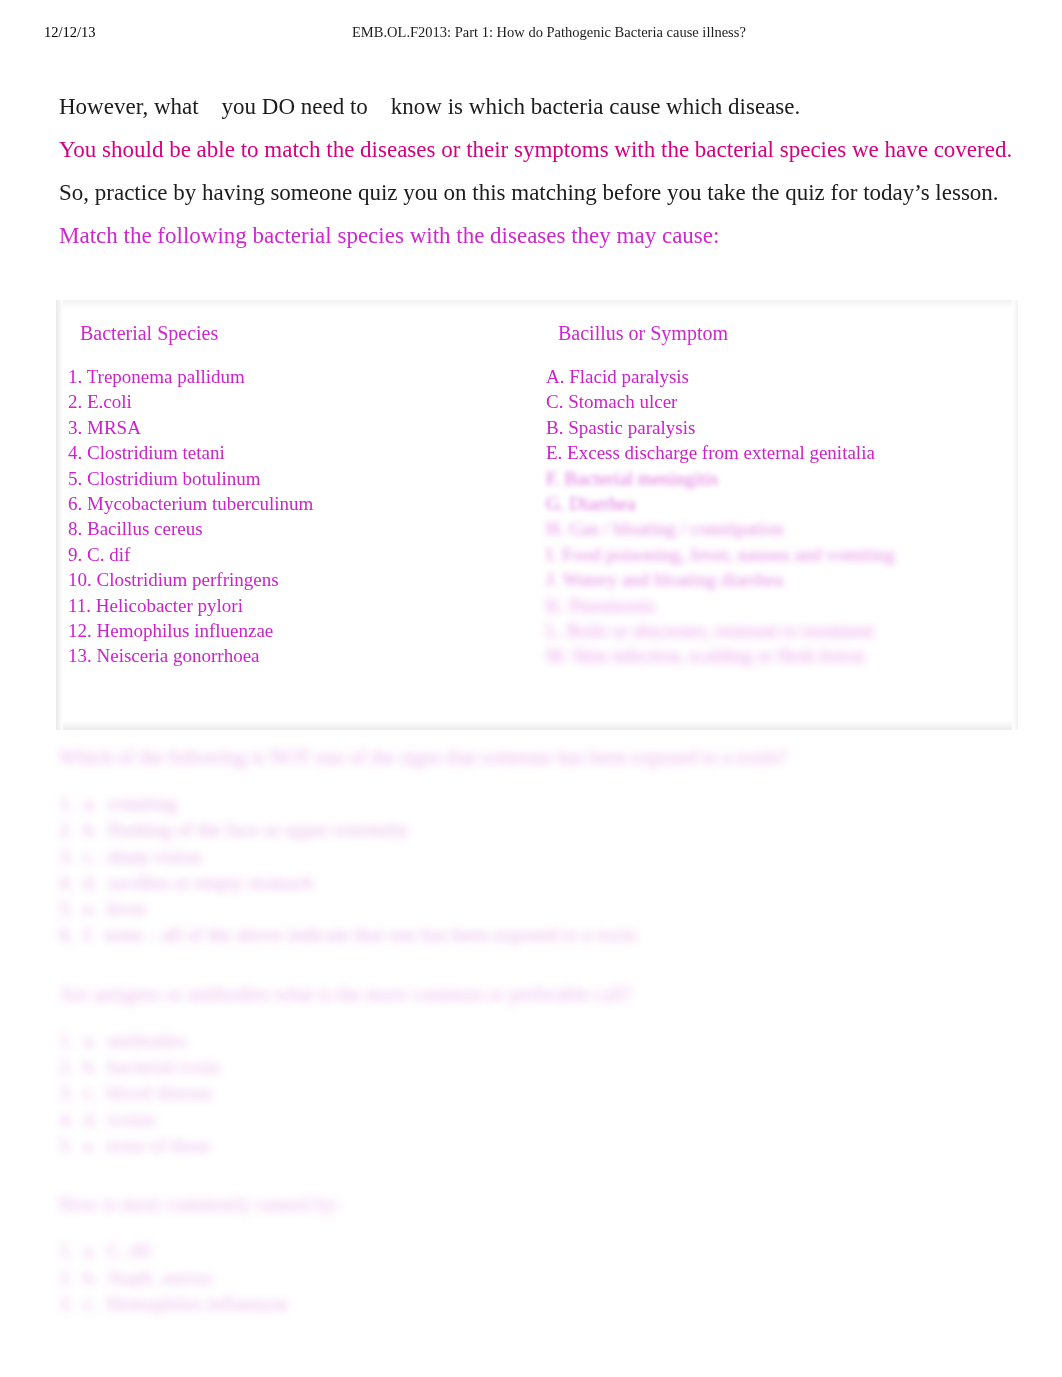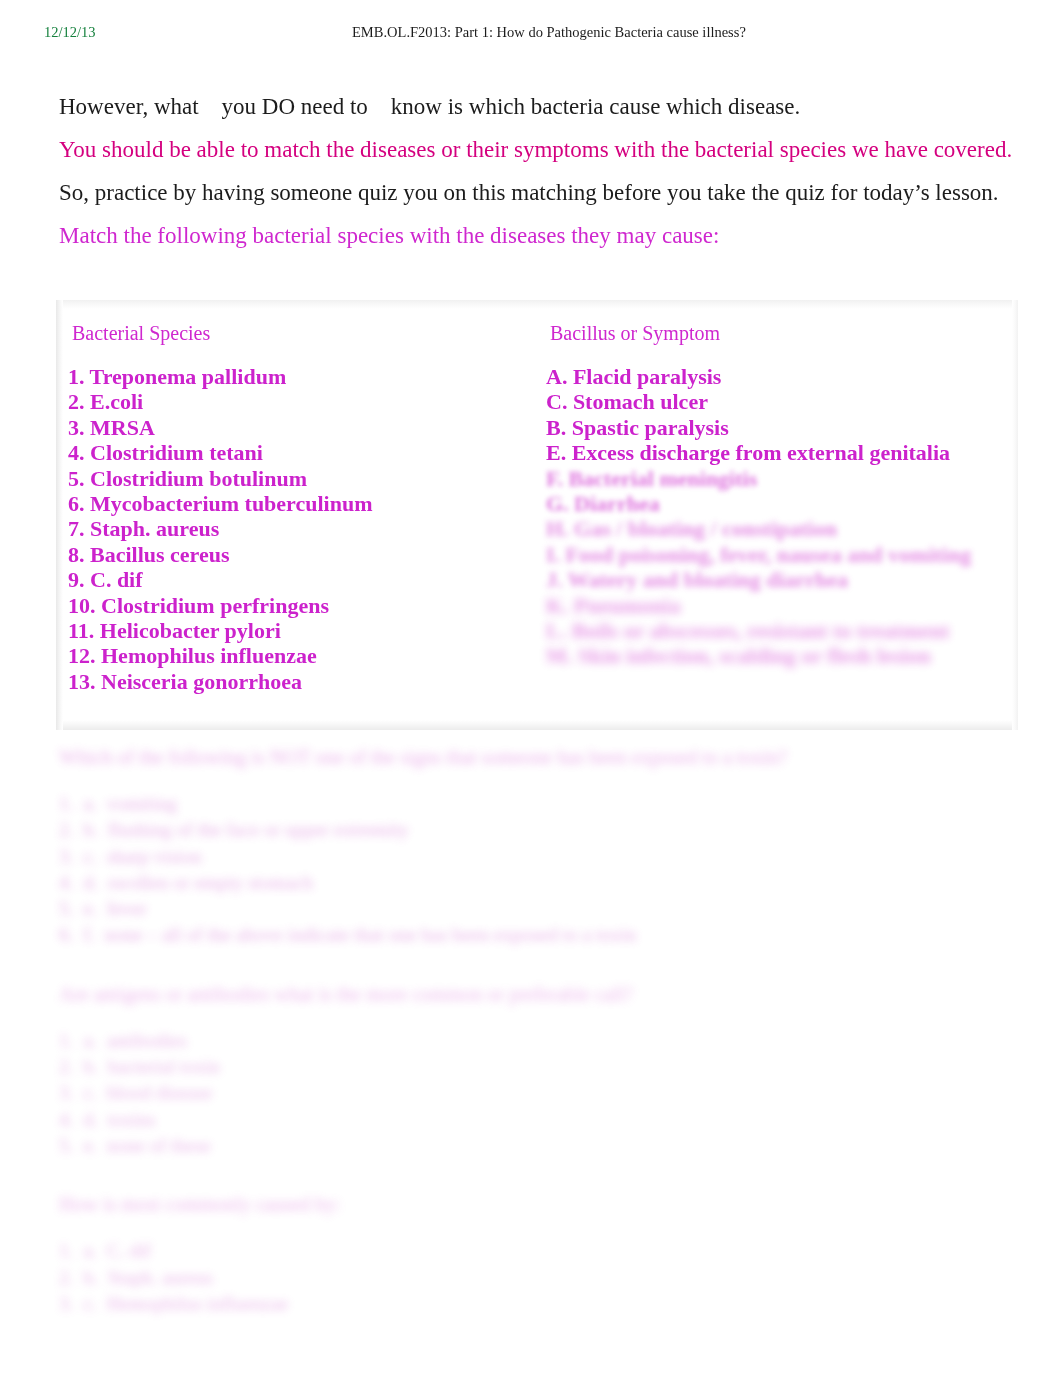--- a/index.html
+++ b/index.html
@@ -30,21 +30,21 @@
     left: 0;
     width: 1062px;
     height: 24px;
   }
   .doc-header .hdr-date {
     position: absolute;
     left: 44px;
     top: 0;
     font-size: 14.5px;
     line-height: 20px;
-    color: #15803d;
+    color: #000000;
     white-space: nowrap;
   }
   .doc-header .hdr-title {
     position: absolute;
     left: 352px;
     top: 0;
     font-size: 14.5px;
     line-height: 20px;
     color: #1c1c1c;
     white-space: nowrap;
@@ -114,30 +114,29 @@
     position: absolute;
     top: 20px;
   }
   .col-species { left: 12px; width: 470px; }
   .col-disease { left: 490px; width: 460px; }
 
   .col-head {
     font-size: 20px;
     line-height: 26px;
     color: #cf27cf;
-    margin: 0 0 18px 4px;
+    margin: 0 0 18px 12px;
     white-space: nowrap;
   }
   .opt-line {
-    font-size: 22px;
+    font-size: 19px;
     line-height: 25.4px;
     color: #cc22cc;
     margin: 0;
     white-space: nowrap;
-    font-weight: bold;
   }
 
   
   .fade-1 { filter: blur(2.4px); opacity: 0.62; }
   .fade-2 { filter: blur(3.4px); opacity: 0.52; }
   .fade-3 { filter: blur(4.0px); opacity: 0.46; }
   .fade-4 { filter: blur(4.4px); opacity: 0.42; }
 
   
   .lower-sections {
@@ -187,21 +186,20 @@
     <div class="panel-right-edge"></div>
 
     <div class="match-col col-species">
       <p class="col-head">Bacterial Species</p>
       <p class="opt-line">1. Treponema pallidum</p>
       <p class="opt-line">2. E.coli</p>
       <p class="opt-line">3. MRSA</p>
       <p class="opt-line">4. Clostridium tetani</p>
       <p class="opt-line">5. Clostridium botulinum</p>
       <p class="opt-line">6. Mycobacterium tuberculinum</p>
-      <p class="opt-line">7. Staph. aureus</p>
       <p class="opt-line">8. Bacillus cereus</p>
       <p class="opt-line">9. C. dif</p>
       <p class="opt-line">10. Clostridium perfringens</p>
       <p class="opt-line">11. Helicobacter pylori</p>
       <p class="opt-line">12. Hemophilus influenzae</p>
       <p class="opt-line">13. Neisceria gonorrhoea</p>
     </div>
 
     <div class="match-col col-disease">
       <p class="col-head">Bacillus or Symptom</p>

